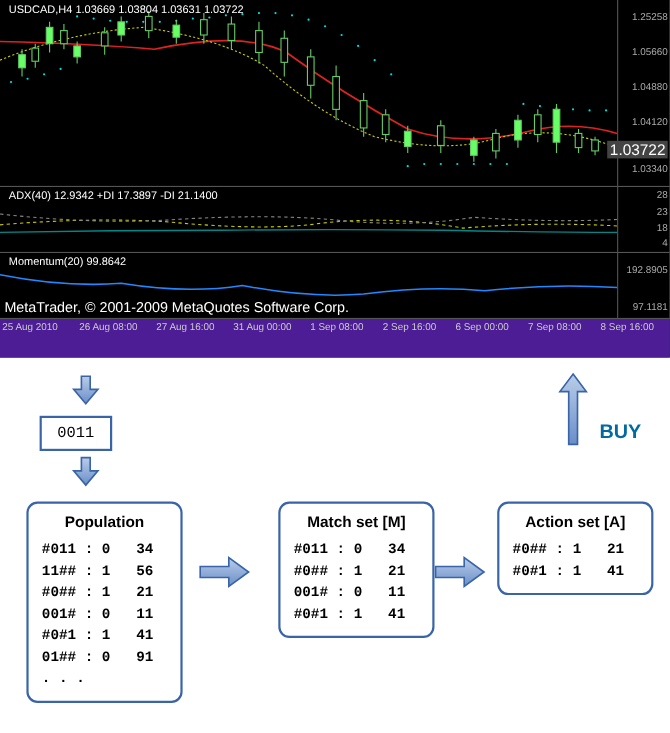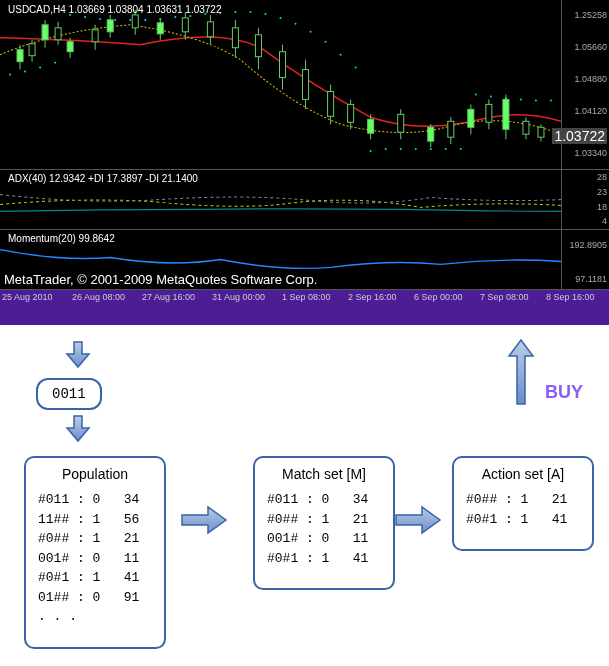--- a/index.html
+++ b/index.html
@@ -14,33 +14,33 @@
   .chart-label { position: absolute; color: #fff; font-size: 10px; padding: 2px 4px; z-index: 10; }
   .chart-copyright { position: absolute; color: #fff; font-size: 13px; bottom: 2px; left: 4px; }
   .y-axis { position: absolute; right: 0; top: 0; bottom: 0; width: 48px; color: #aaa; font-size: 9px; border-left: 1px solid #555; }
   .y-tick { position: absolute; right: 2px; white-space: nowrap; }
   .price-tag { position: absolute; right: 2px; background: #444; color: #fff; padding: 0 2px; font-size: 14px; }
   
   
   .diagram { position: absolute; top: 330px; left: 0; width: 609px; height: 335px; }
   
   .small-box {
-    position: absolute; border: 2px solid #3a64a8; border-radius: 12px;
+    position: absolute; border: 2px solid #3a64a8; border-radius: 0;
     background: #fff; font-family: 'Courier New', monospace; font-size: 14px;
     padding: 6px 14px; display: flex; align-items: center; justify-content: center;
   }
   
   .big-box {
     position: absolute; border: 2px solid #3a64a8; border-radius: 10px;
-    background: #fff; padding: 8px 12px 20px 12px;
+    background: #fff; padding: 8px 12px 10px 12px; font-weight: bold;
   }
   .big-box .title { font-family: Arial, sans-serif; font-size: 14px; text-align: center; margin-bottom: 8px; }
   .big-box .row { font-family: 'Courier New', monospace; font-size: 13px; white-space: pre; line-height: 1.5; }
   
-  .buy-label { position: absolute; color: #8b5cf6; font-family: Arial, sans-serif; font-weight: bold; font-size: 18px; }
+  .buy-label { position: absolute; color: #0369a1; font-family: Arial, sans-serif; font-weight: bold; font-size: 18px; }
   
   .arrow { position: absolute; }
   .arrow svg { display: block; }
   
   .xlabel { position: absolute; color: #ccc; font-size: 9px; white-space: nowrap; }
   
   
   .candle-area { position: absolute; top: 0; left: 0; right: 48px; bottom: 0; overflow: hidden; }
 </style>
 </head>

